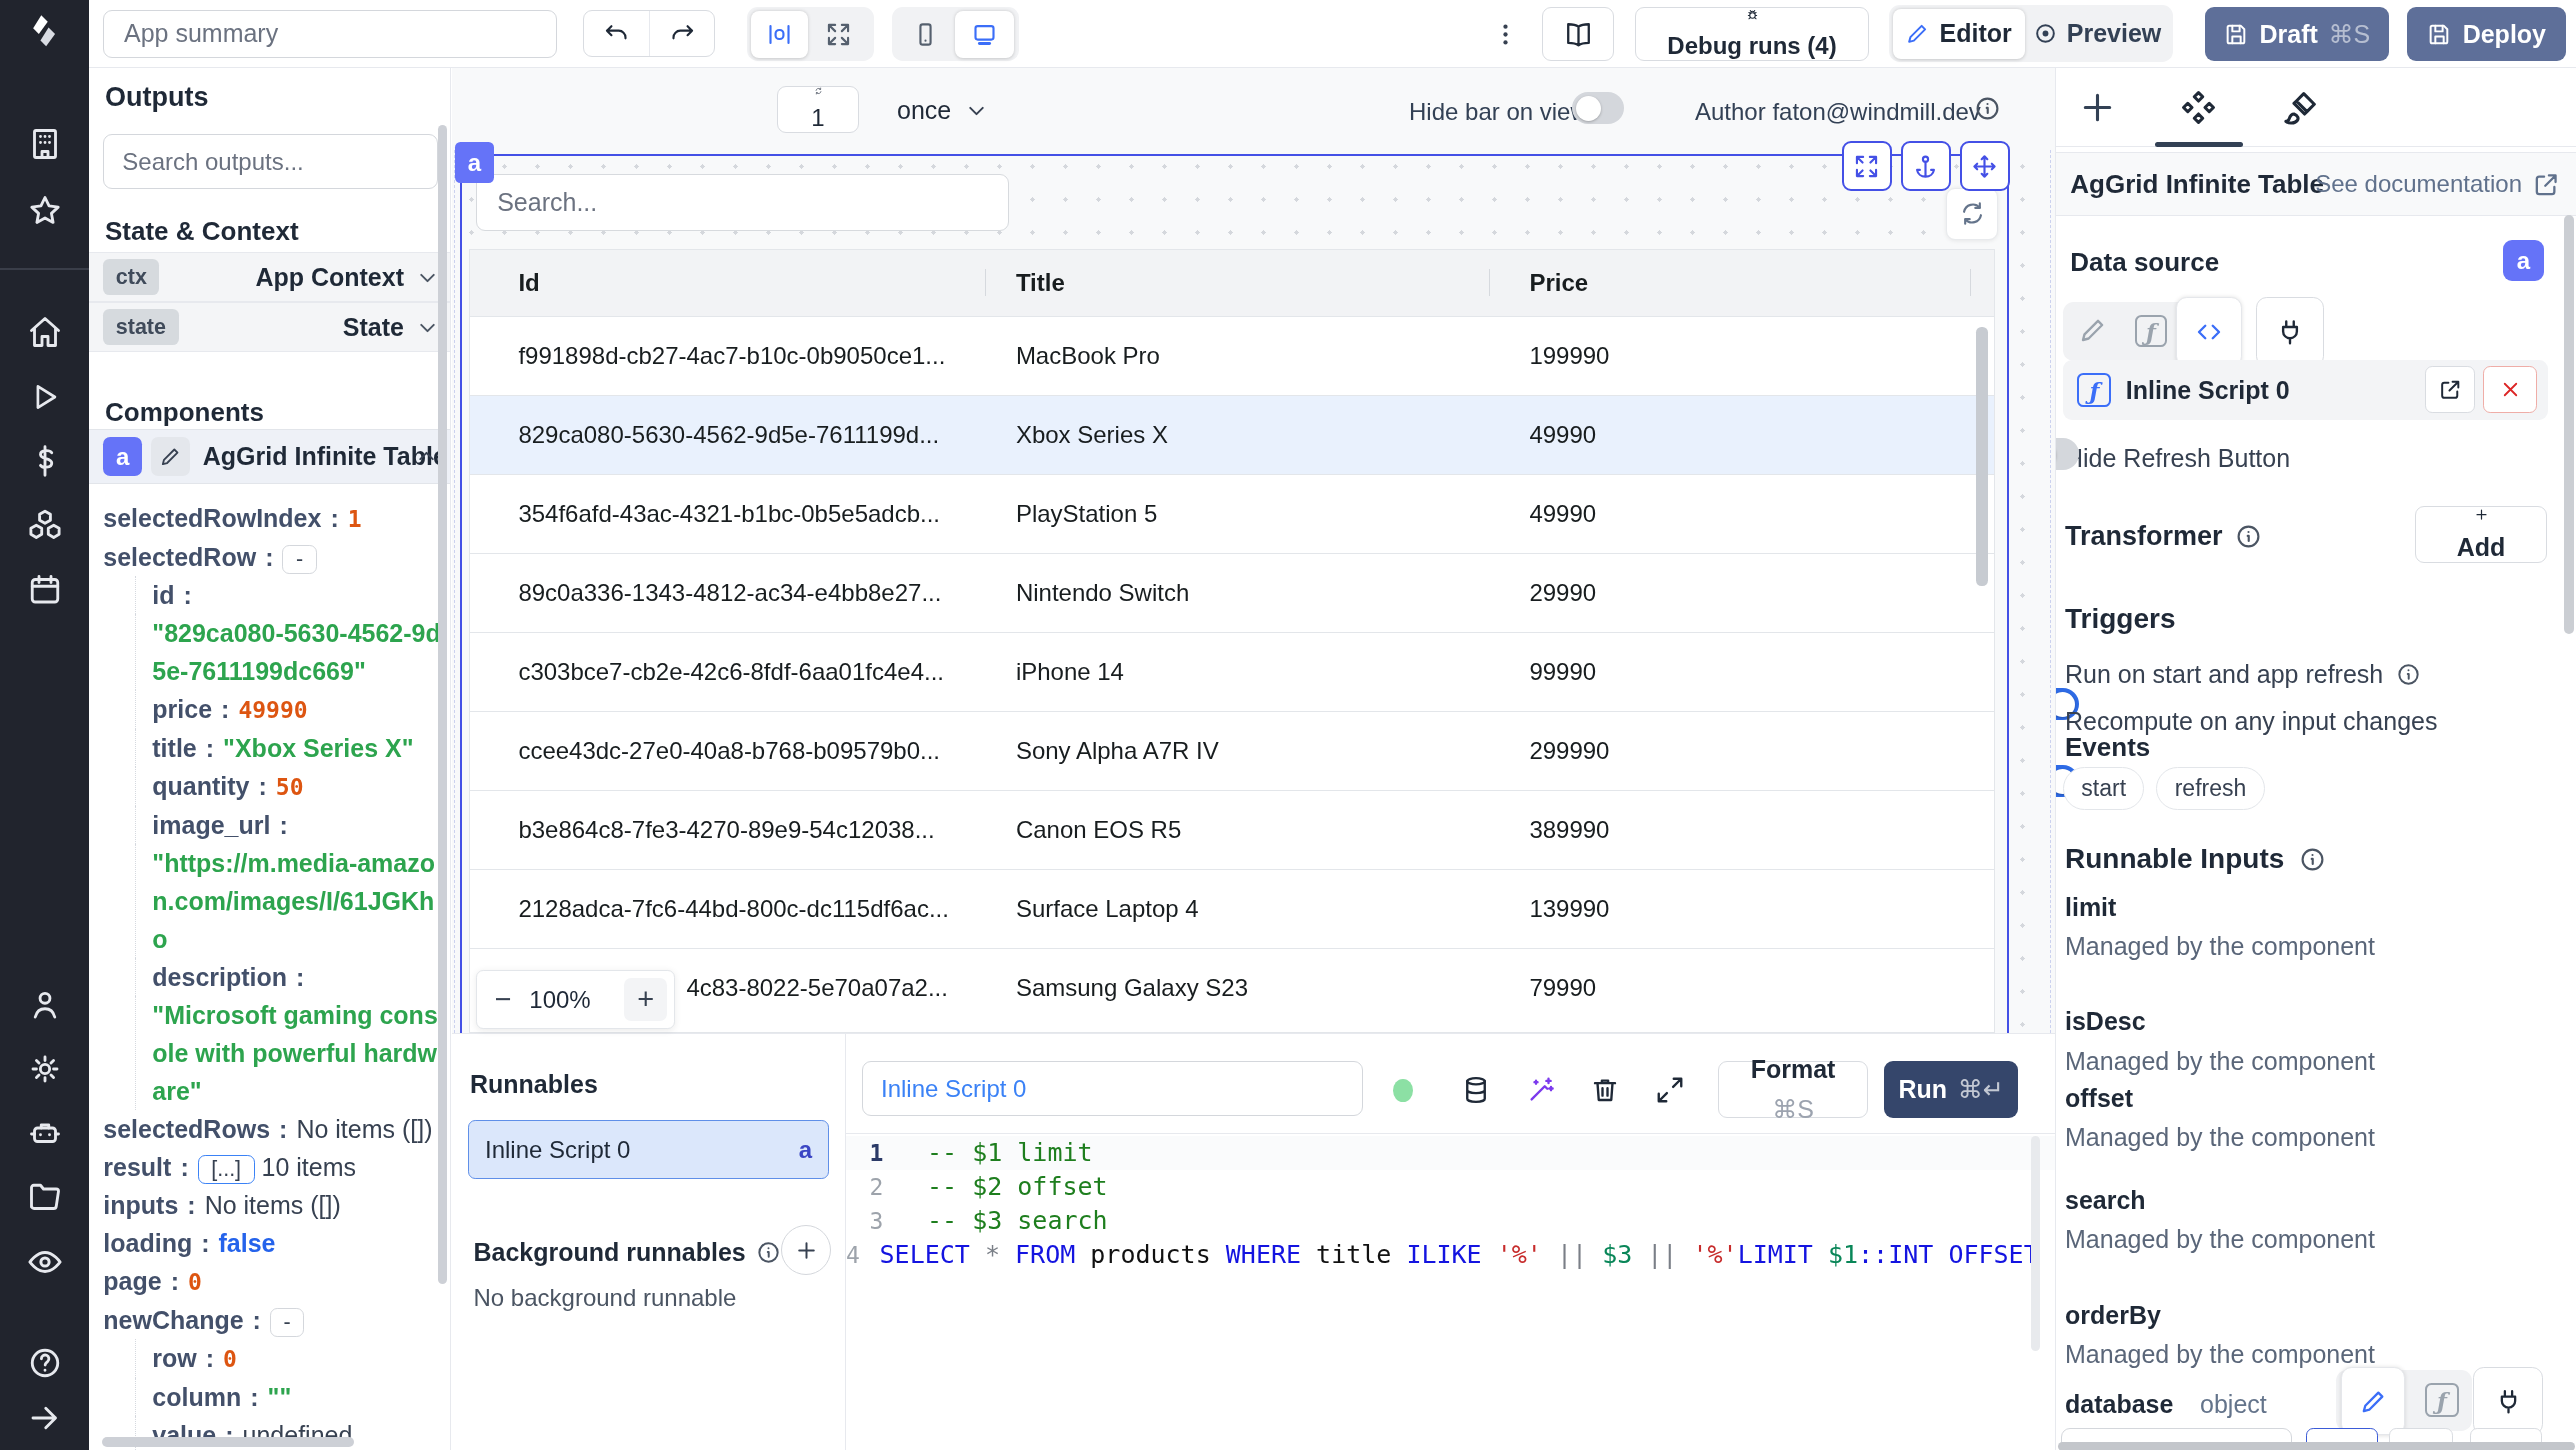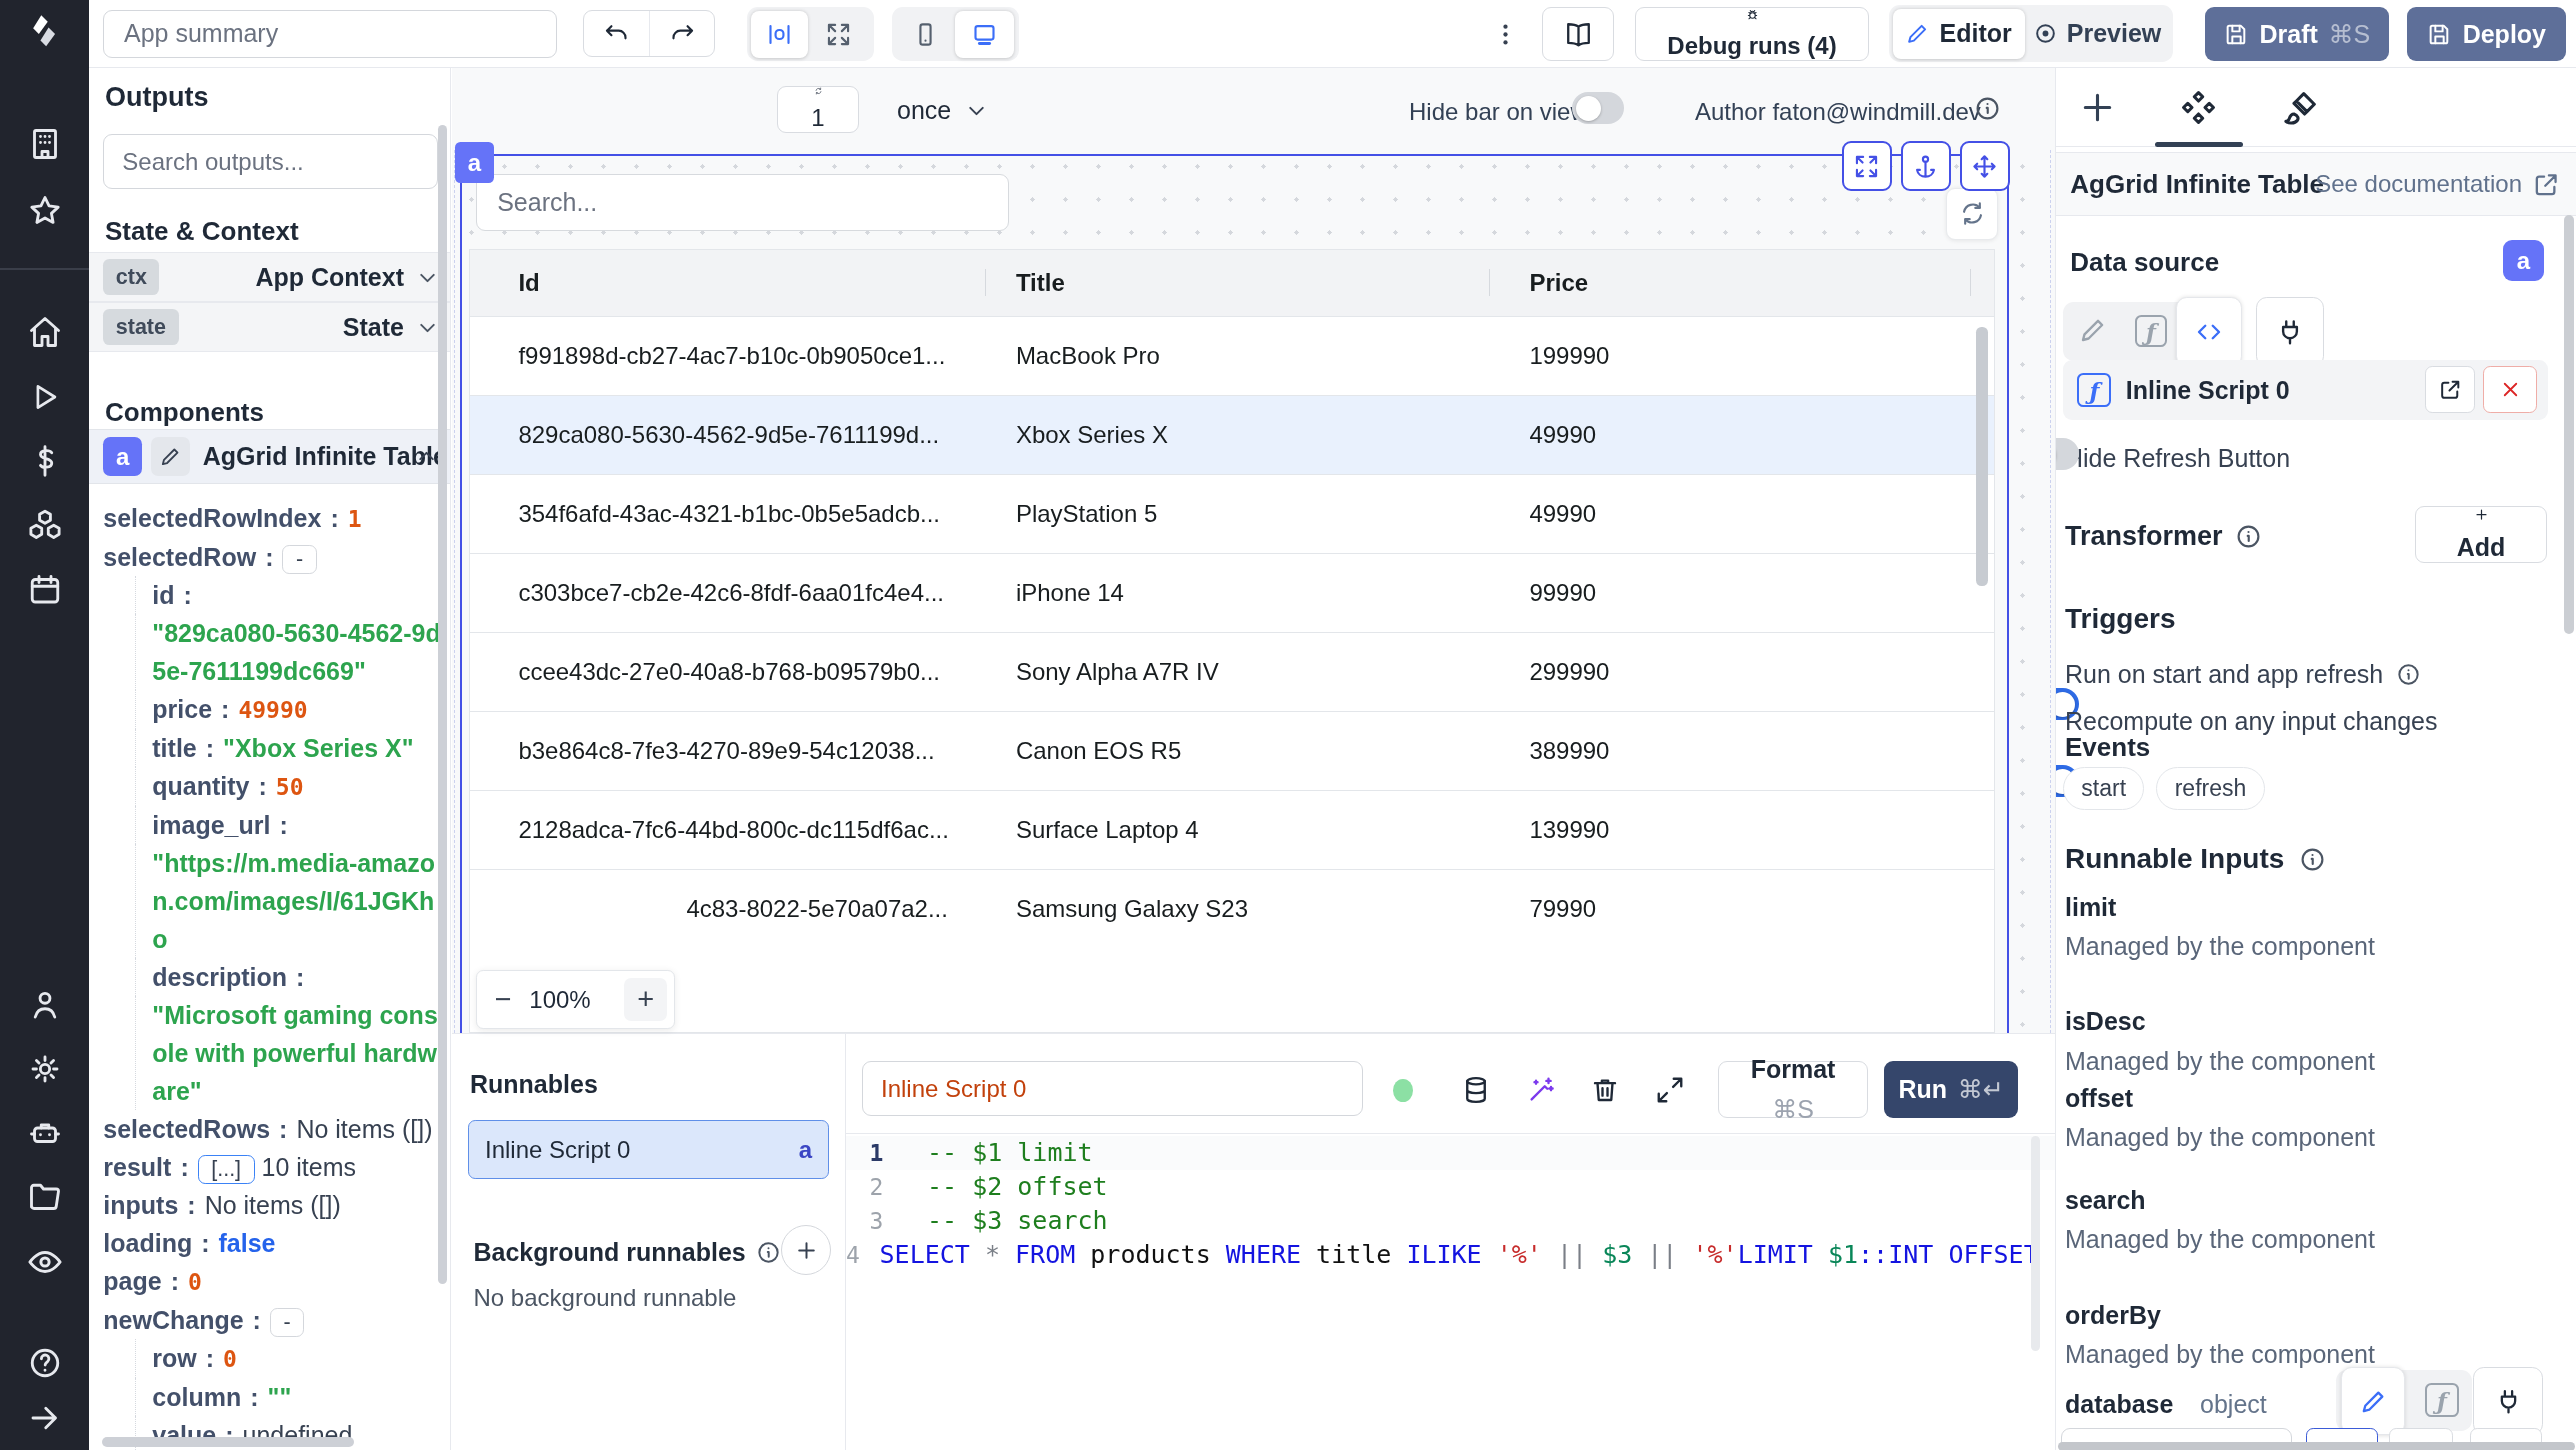--- a/index.html
+++ b/index.html
@@ -9,21 +9,21 @@
   svg { display:block; }
   .ic { stroke:currentColor; fill:none; stroke-width:1.9; stroke-linecap:round; stroke-linejoin:round; }
 
   
   #rail { position:absolute; left:0; top:0; width:89px; height:1451px; background:#21242d; }
   .rail-btn { position:absolute; left:24px; width:41px; height:41px; color:#e7e9ee; display:flex; align-items:center; justify-content:center; }
   #rail .divider { position:absolute; left:0; top:268px; width:89px; height:1.8px; background:#3a3e49; }
 
   
   #topbar { position:absolute; left:89px; top:0; width:2487px; height:68px; background:#fff; border-bottom:1.8px solid #e7e9ee; }
-  .input { border:1.8px solid #d4d7dc; border-radius:9px; background:#fff; color:#c2410c; }
+  .input { border:1.8px solid #d4d7dc; border-radius:9px; background:#fff; color:#3b82f6; }
   .input::placeholder { color:#6b7280; }
   #app-summary { position:absolute; left:14.3px; top:9.8px; width:454px; height:48px; font-size:25px; padding:0 19.7px; outline:none; }
   .btn-group { position:absolute; display:flex; border:1.8px solid #d9dce1; border-radius:9px; overflow:hidden; background:#fff; }
   .btn-group .gbtn { width:65px; height:45px; display:flex; align-items:center; justify-content:center; color:#1f2937; }
   .btn-group .gbtn + .gbtn { border-left:1.8px solid #e7e9ee; }
   .seg-wrap { position:absolute; background:#f1f2f4; border-radius:10.7px; display:flex; align-items:center; padding:3.6px; }
   .seg-card { background:#fff; border-radius:8px; box-shadow:0 0.9px 3.6px rgba(0,0,0,.18); display:flex; align-items:center; justify-content:center; }
   .icon-btn { position:absolute; background:#fff; border:1.8px solid #d9dce1; border-radius:9px; display:flex; align-items:center; justify-content:center; color:#1f2937;flex-direction:column; }
   .slate-btn { position:absolute; top:7.2px; height:54px; background:#5e6f99; border-radius:9px; color:#fff; display:flex; align-items:center; justify-content:center; gap:10.7px; font-size:25px; font-weight:bold; }
   .slate-btn .kbd { color:rgba(255,255,255,.55); font-weight:normal; }
@@ -416,20 +416,26 @@
     <div class="c3">49990</div>
     <div></div>
   </div>
             <div class="t-row">
     <div class="c1">354f6afd-43ac-4321-b1bc-0b5e5adcb...</div>
     <div class="c2">PlayStation 5</div>
     <div class="c3">49990</div>
     <div></div>
   </div>
             <div class="t-row">
+    <div class="c1">89c0a336-1343-4812-ac34-e4bb8e27...</div>
+    <div class="c2">Nintendo Switch</div>
+    <div class="c3">29990</div>
+    <div></div>
+  </div>
+            <div class="t-row">
     <div class="c1">c303bce7-cb2e-42c6-8fdf-6aa01fc4e4...</div>
     <div class="c2">iPhone 14</div>
     <div class="c3">99990</div>
     <div></div>
   </div>
             <div class="t-row">
     <div class="c1">ccee43dc-27e0-40a8-b768-b09579b0...</div>
     <div class="c2">Sony Alpha A7R IV</div>
     <div class="c3">299990</div>
     <div></div>

